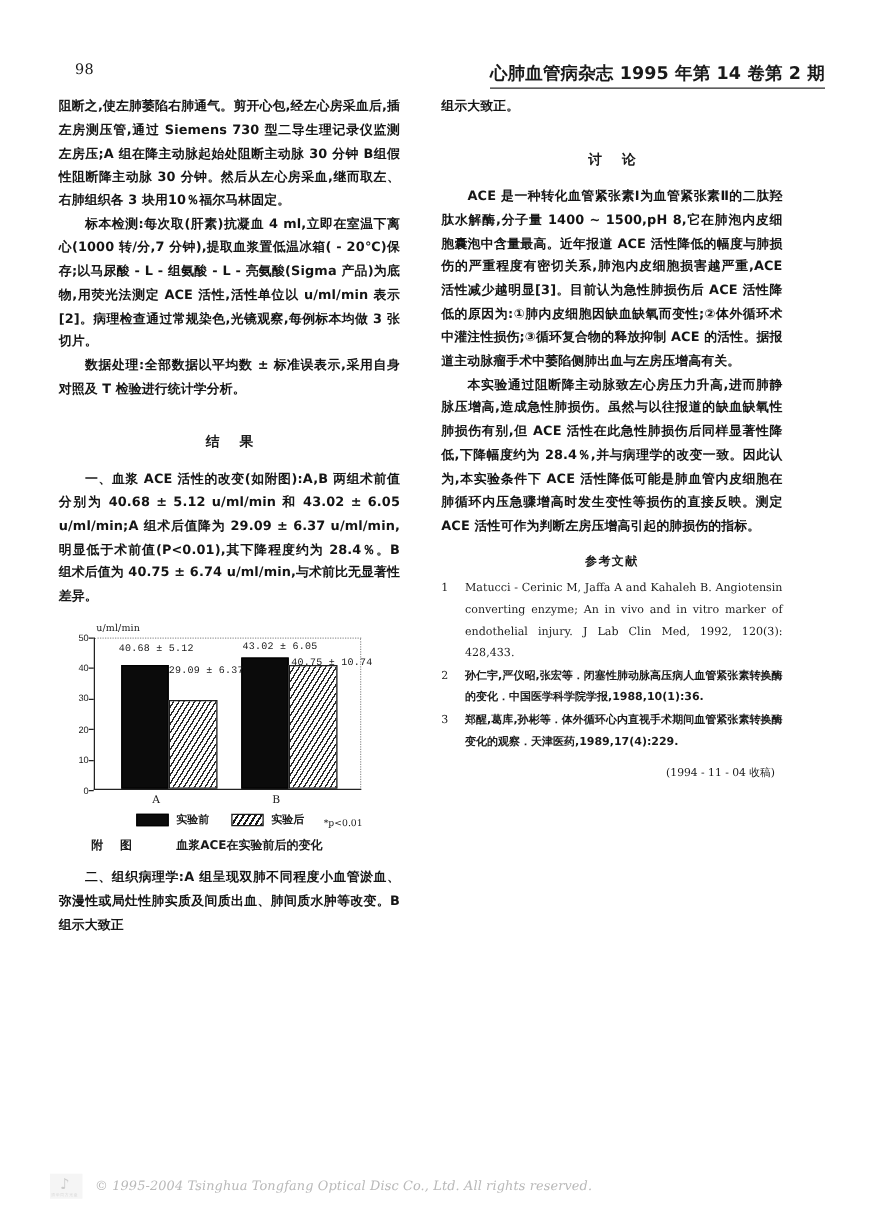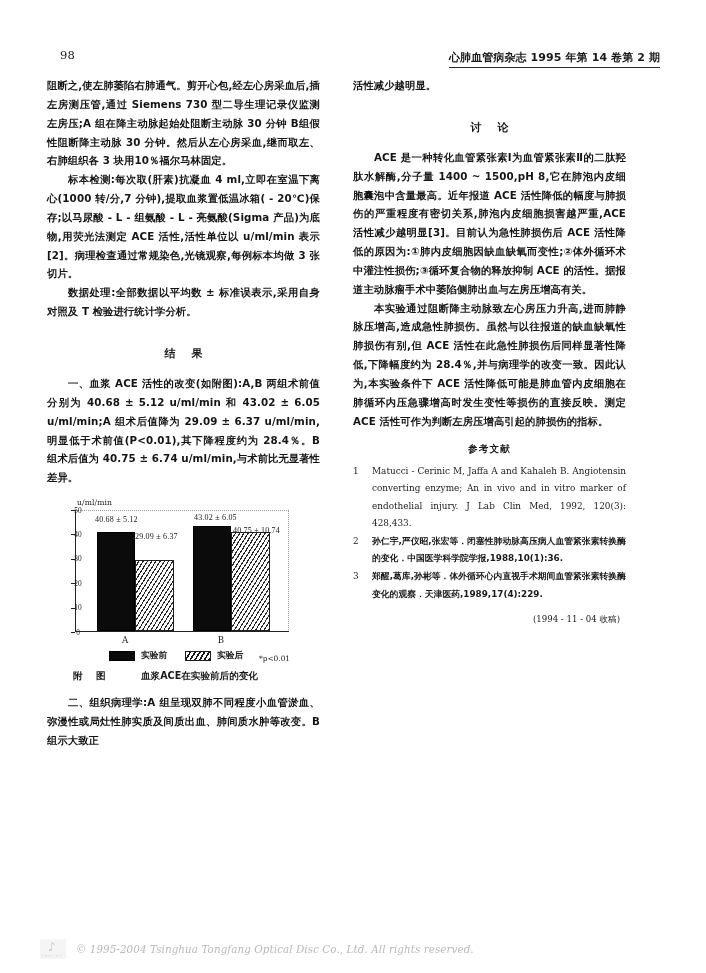--- a/index.html
+++ b/index.html
@@ -36,21 +36,21 @@
     left: 14px;
     top: 0;
     font-size: 11.5px;
     font-family: "DejaVu Serif", serif;
     letter-spacing: 0.2px;
   }
   .journal-line {
     position: absolute;
     right: 0;
     top: 2px;
-    font-size: 11px;
+    font-size: 14px;
     font-family: "DejaVu Sans", sans-serif;
     font-weight: bold;
     letter-spacing: 0.1px;
     border-bottom: 1px solid #2b2b2b;
     padding-bottom: 2px;
     white-space: nowrap;
   }
 
   
   .col {
@@ -130,24 +130,24 @@
     position: absolute;
     left: 241px;
     top: 12px;
     height: 122px;
     border-left: 1px dotted #9a9a9a;
     width: 0;
   }
   .ytick {
     position: absolute;
     font-size: 7.4px;
-    font-family: Liberation Serif, serif;
-    text-align: center;
+    font-family: Liberation Sans, sans-serif;
+    text-align: right;
     width: 22px;
-    left: 20px;
+    left: 2px;
     line-height: 8px;
   }
   .ytick-mark {
     position: absolute;
     left: 24px;
     width: 4px;
     height: 0;
     border-top: 1px solid #222;
   }
   .bar {
@@ -164,21 +164,21 @@
     background-color: #e8e8e8;
     background-image: repeating-linear-gradient(
       -58deg,
       #2a2a2a 0px, #2a2a2a 1.1px,
       #ffffff 1.1px, #ffffff 3.6px
     );
   }
   .bar-label {
     position: absolute;
     font-size: 8px;
-    font-family: Liberation Serif, serif;
+    font-family: Liberation Mono, monospace;
     white-space: nowrap;
     letter-spacing: 0.2px;
   }
   .xcat {
     position: absolute;
     font-size: 8.6px;
     font-family: "DejaVu Serif", serif;
     text-align: center;
     width: 30px;
   }
@@ -388,21 +388,21 @@
       <div class="fig-caption">
         <span class="fc-label">附 图</span><span class="fc-text">血浆ACE在实验前后的变化</span>
       </div>
     </div>
 
     <p class="para indent" style="margin-top:10px;">二、组织病理学:A 组呈现双肺不同程度小血管淤血、弥漫性或局灶性肺实质及间质出血、肺间质水肿等改变。B 组示大致正</p>
   </div>
 
   <div class="col col-right">
 
-    <p class="para">活性减少越明显。</p>
+    <p class="para">组示大致正。</p>
 
     <div class="section-head">讨论</div>
 
     <p class="para indent">ACE 是一种转化血管紧张素Ⅰ为血管紧张素Ⅱ的二肽羟肽水解酶,分子量 1400 ~ 1500,pH 8,它在肺泡内皮细胞囊泡中含量最高。近年报道 ACE 活性降低的幅度与肺损伤的严重程度有密切关系,肺泡内皮细胞损害越严重,ACE 活性减少越明显[3]。目前认为急性肺损伤后 ACE 活性降低的原因为:①肺内皮细胞因缺血缺氧而变性;②体外循环术中灌注性损伤;③循环复合物的释放抑制 ACE 的活性。据报道主动脉瘤手术中萎陷侧肺出血与左房压增高有关。</p>
     <p class="para indent">本实验通过阻断降主动脉致左心房压力升高,进而肺静脉压增高,造成急性肺损伤。虽然与以往报道的缺血缺氧性肺损伤有别,但 ACE 活性在此急性肺损伤后同样显著性降低,下降幅度约为 28.4％,并与病理学的改变一致。因此认为,本实验条件下 ACE 活性降低可能是肺血管内皮细胞在肺循环内压急骤增高时发生变性等损伤的直接反映。测定 ACE 活性可作为判断左房压增高引起的肺损伤的指标。</p>
 
     <div class="refs-head">参考文献</div>
 
     <div class="ref">
       <span class="num">1</span>

